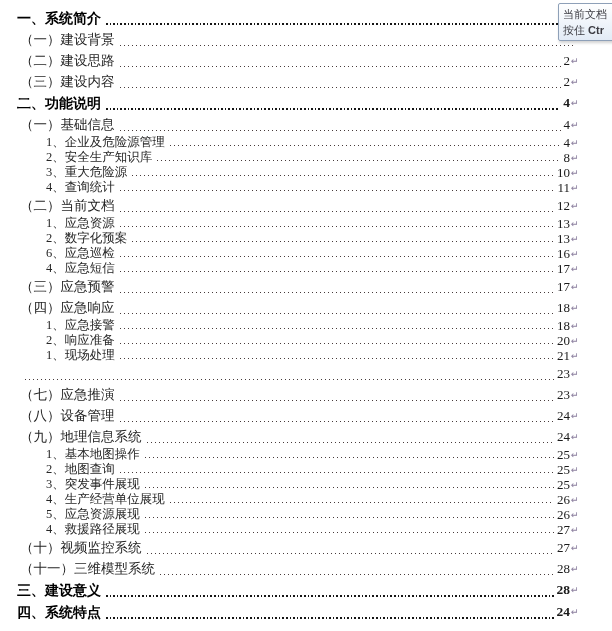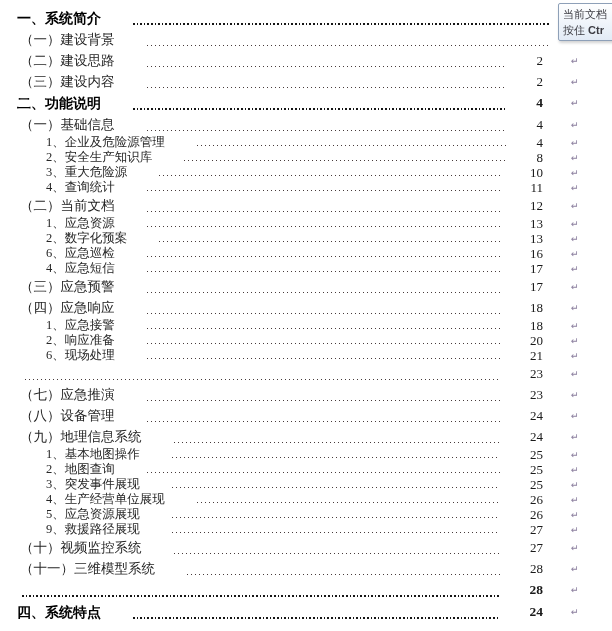--- a/index.html
+++ b/index.html
@@ -10,21 +10,20 @@
     position: relative;
     font-family: "Liberation Serif", "DejaVu Serif", serif;
   }
   .toc { padding-top: 7px; }
   .row {
     display: flex;
     align-items: center;
     box-sizing: border-box;
     padding-right: 33px;
     white-space: nowrap;
-    gap: 27px;
   }
   .lvl1 {
     height: 22px; line-height: 22px;
     padding-left: 17px;
     font-family: "Liberation Sans", "DejaVu Sans", sans-serif;
     font-weight: bold;
     font-size: 14px;
     color: #000000;
   }
   .lvl2 {
@@ -203,21 +202,21 @@
       <span class="page">18</span>
       <span class="mark">↵</span>
     </div>
     <div class="row lvl3">
       <span class="label">2、响应准备</span>
       <span class="leader"></span>
       <span class="page">20</span>
       <span class="mark">↵</span>
     </div>
     <div class="row lvl3">
-      <span class="label">6、现场处理</span>
+      <span class="label">1、现场处理</span>
       <span class="leader"></span>
       <span class="page">21</span>
       <span class="mark">↵</span>
     </div>
     <div class="row lvl2">
       <span class="leader"></span>
       <span class="page">23</span>
       <span class="mark">↵</span>
     </div>
     <div class="row lvl2">
@@ -262,38 +261,39 @@
       <span class="page">26</span>
       <span class="mark">↵</span>
     </div>
     <div class="row lvl3">
       <span class="label">5、应急资源展现</span>
       <span class="leader"></span>
       <span class="page">26</span>
       <span class="mark">↵</span>
     </div>
     <div class="row lvl3">
-      <span class="label">9、救援路径展现</span>
+      <span class="label">4、救援路径展现</span>
       <span class="leader"></span>
       <span class="page">27</span>
       <span class="mark">↵</span>
     </div>
     <div class="row lvl2">
       <span class="label">（十）视频监控系统</span>
       <span class="leader"></span>
       <span class="page">27</span>
       <span class="mark">↵</span>
     </div>
     <div class="row lvl2">
       <span class="label">（十一）三维模型系统</span>
       <span class="leader"></span>
       <span class="page">28</span>
       <span class="mark">↵</span>
     </div>
     <div class="row lvl1">
+      <span class="label">三、建设意义</span>
       <span class="leader"></span>
       <span class="page">28</span>
       <span class="mark">↵</span>
     </div>
     <div class="row lvl1">
       <span class="label">四、系统特点</span>
       <span class="leader"></span>
       <span class="page">24</span>
       <span class="mark">↵</span>
     </div>

